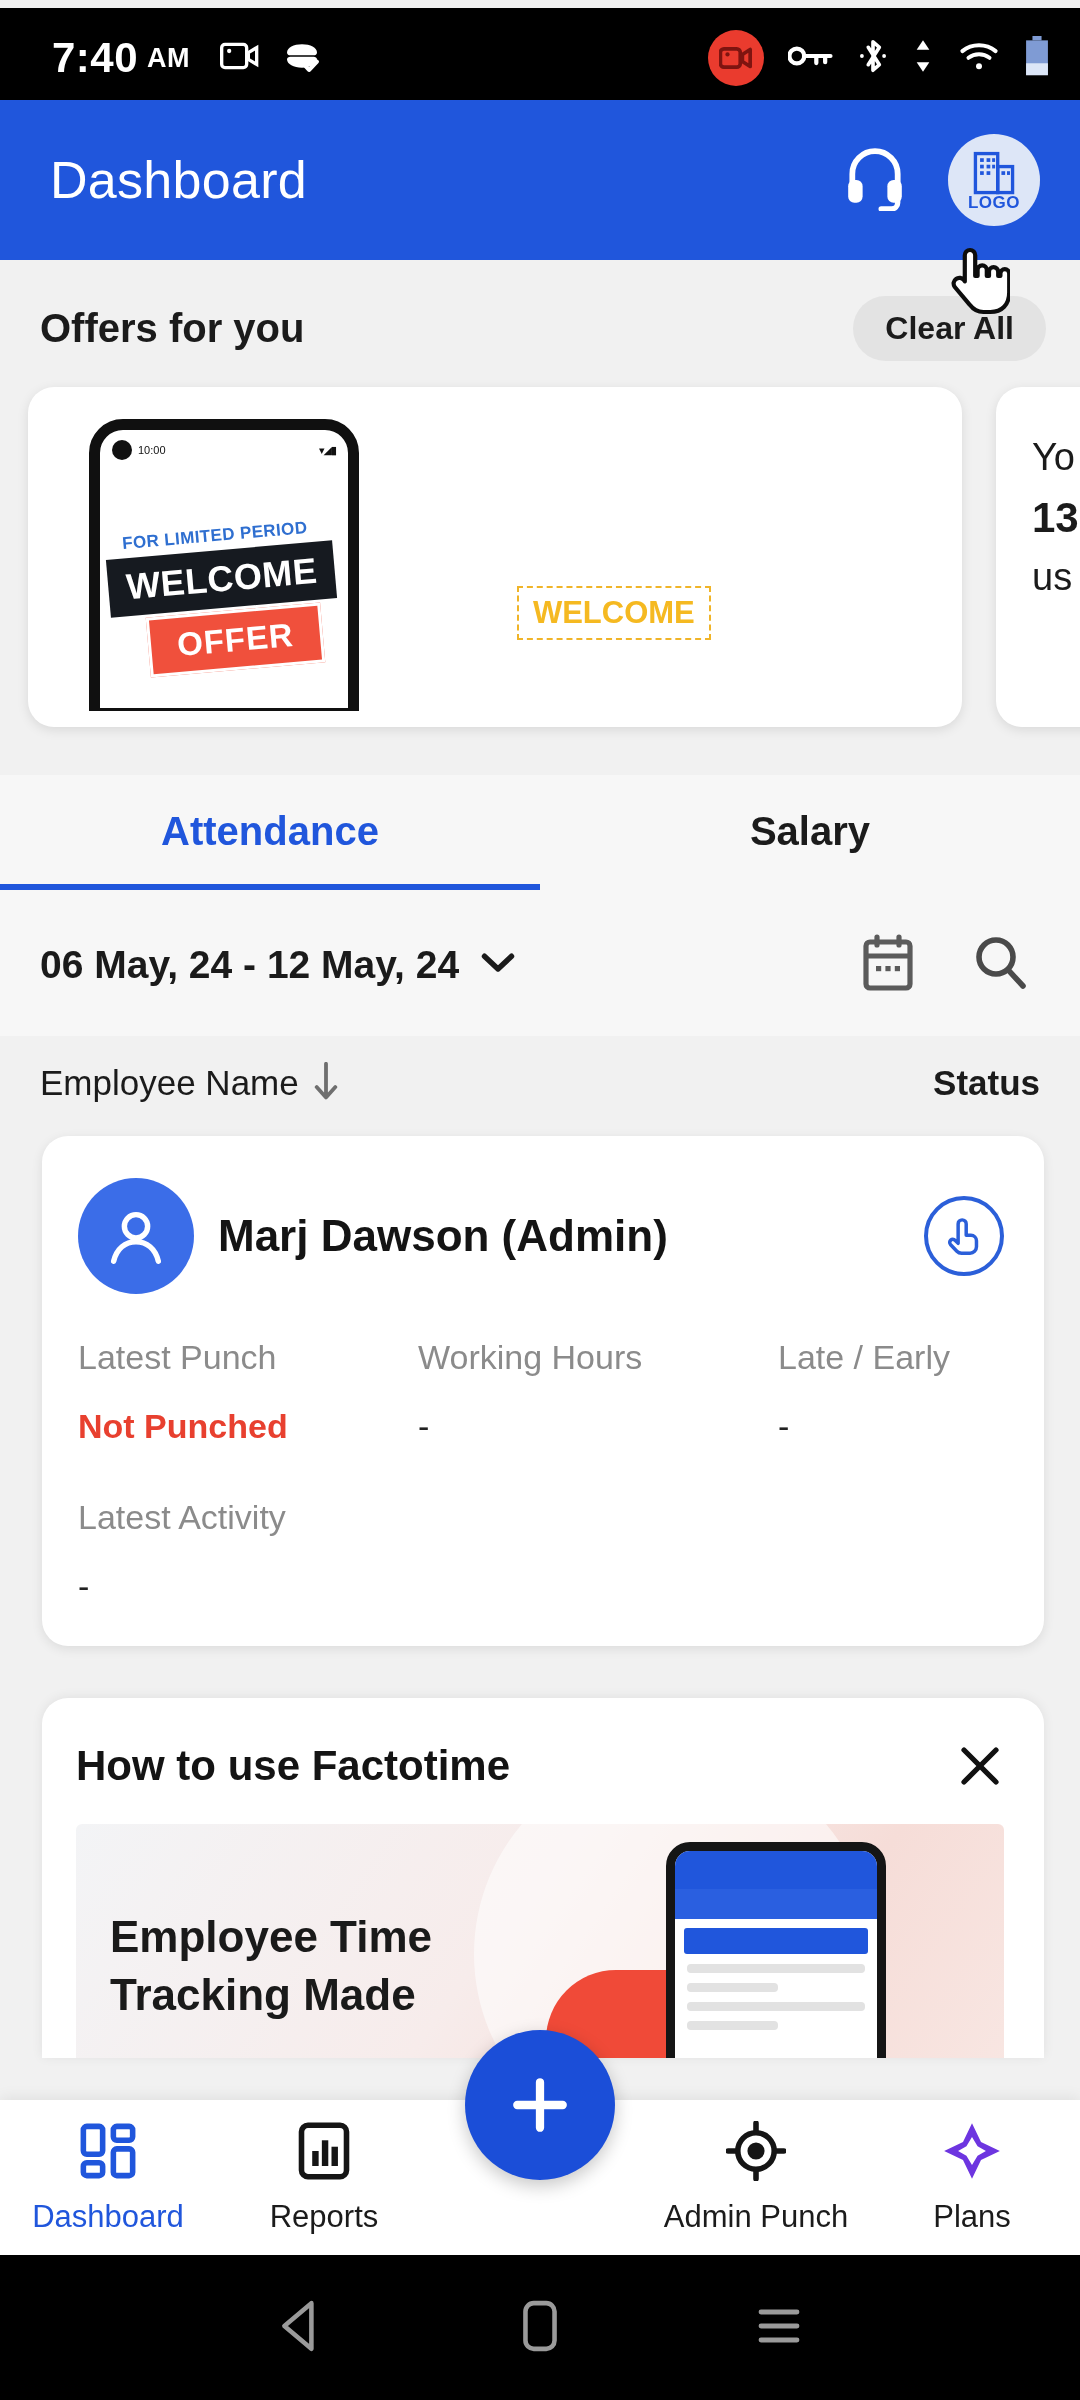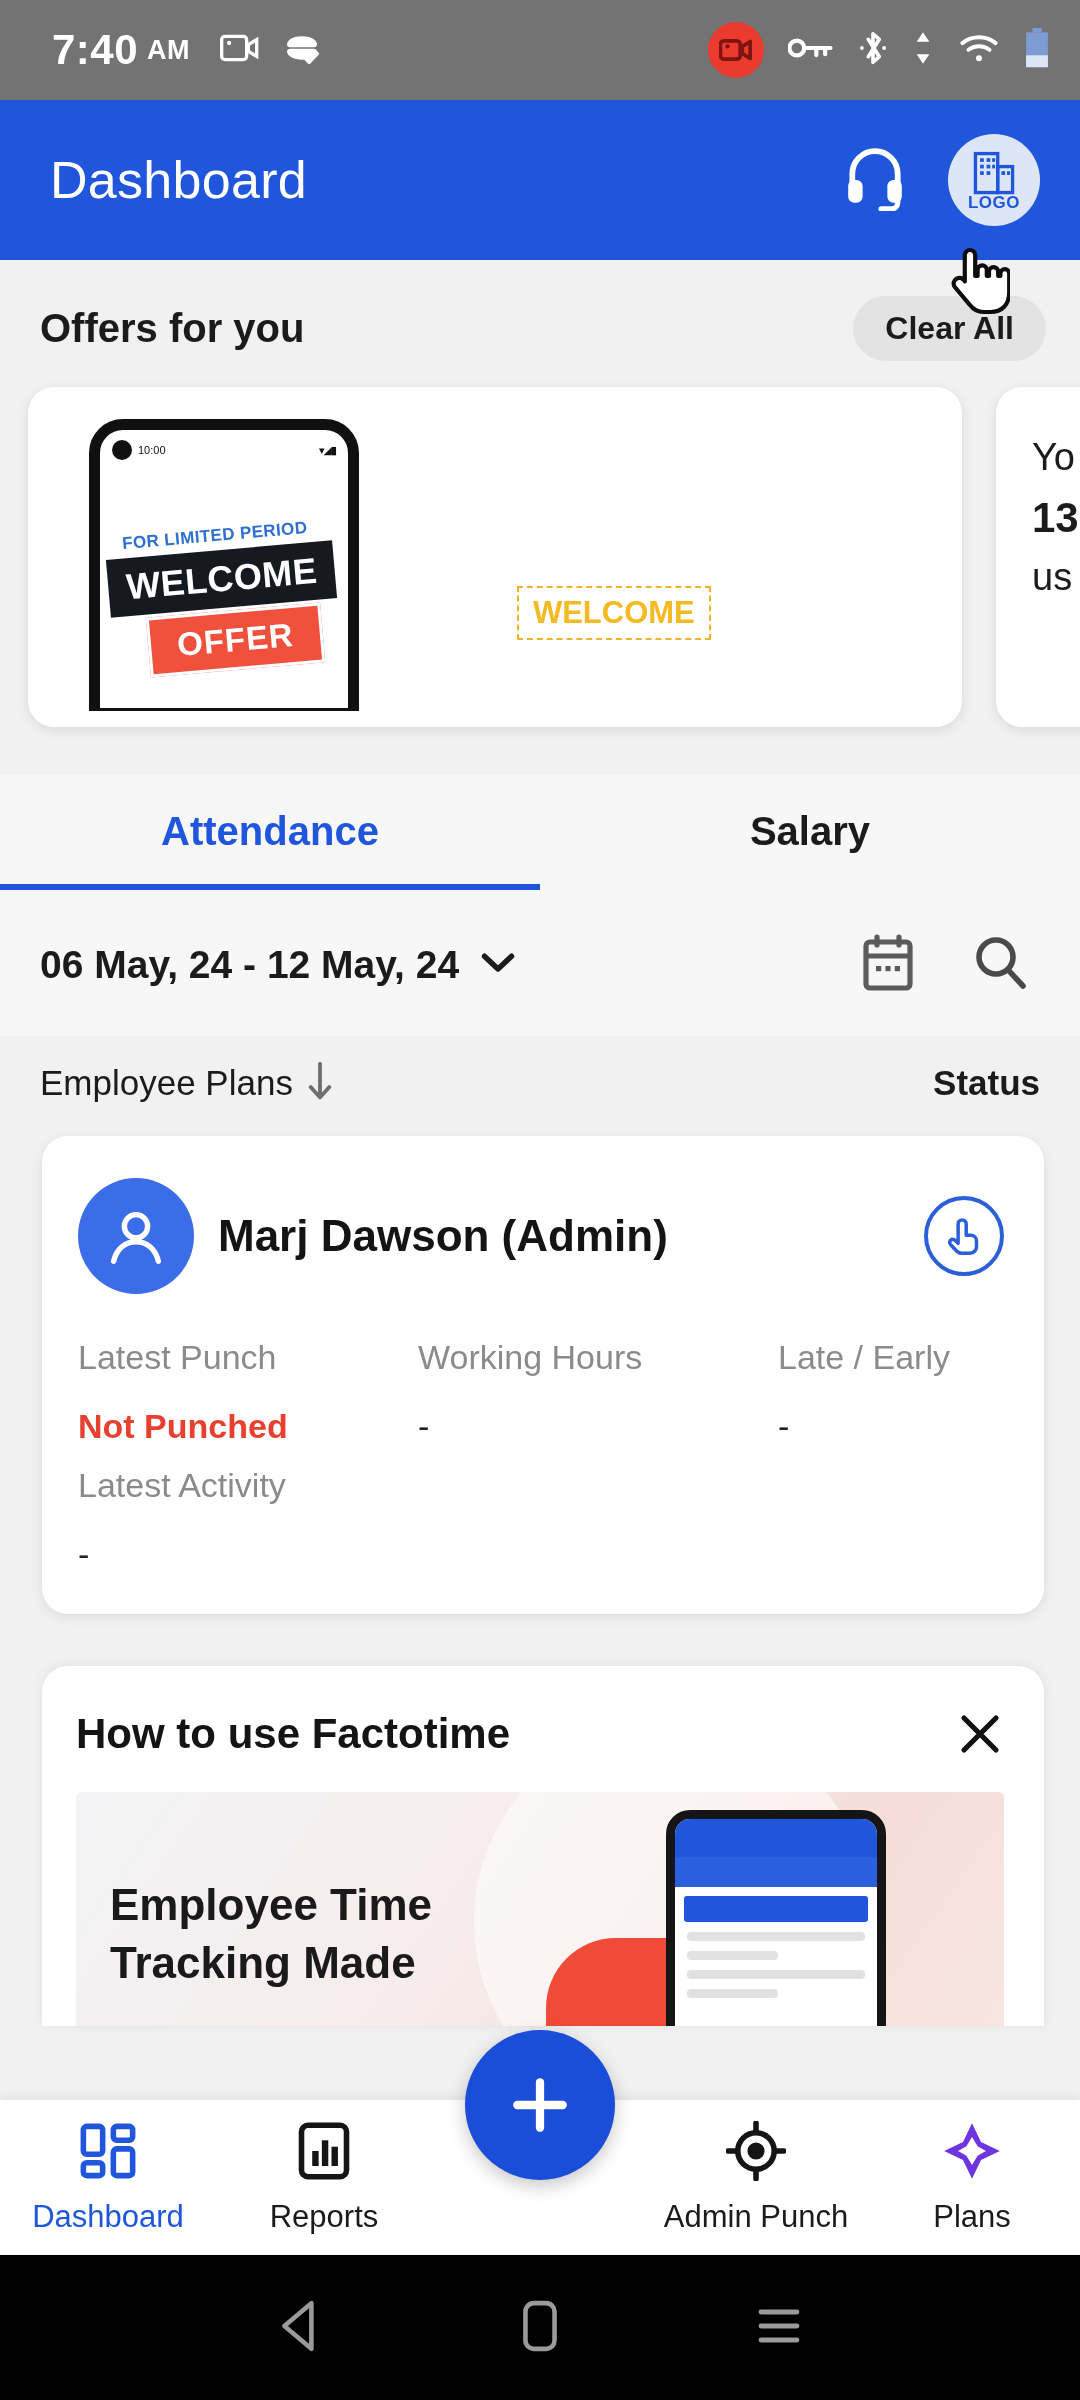--- a/index.html
+++ b/index.html
@@ -5,22 +5,22 @@
   * { margin:0; padding:0; box-sizing:border-box; }
   html, body {
     width:1080px; height:2400px;
     font-family:"Liberation Sans", sans-serif;
     background:#ffffff; overflow:hidden;
   }
   .phone { position:relative; width:1080px; height:2400px; background:#f1f1f1; }
 
   
   .statusbar {
-    position:absolute; top:0; left:0; width:1080px; height:100px;
-    background:#737373; display:flex; align-items:center;
+    position:absolute; top:8px; left:0; width:1080px; height:100px;
+    background:#000000; display:flex; align-items:center;
     padding:0 30px 0 52px; color:#fff;
   }
   .sb-time { font-size:42px; font-weight:700; letter-spacing:.5px; }
   .sb-ampm { font-size:27px; font-weight:700; margin-left:9px; letter-spacing:.5px; }
   .sb-left-icons { display:flex; align-items:center; gap:22px; margin-left:30px; }
   .sb-right { margin-left:auto; display:flex; align-items:center; gap:24px; }
   .rec-badge {
     width:56px; height:56px; border-radius:50%; background:#ea3b2e;
     display:flex; align-items:center; justify-content:center;
   }
@@ -154,21 +154,21 @@
     margin-left:auto; width:80px; height:80px; border-radius:50%;
     border:4px solid #2b5fd9; display:flex; align-items:center; justify-content:center;
   }
   .emp-grid { display:flex; margin-top:44px; }
   .emp-col { flex:1; }
   .emp-col.c1 { flex:0 0 340px; }
   .emp-col.c2 { flex:0 0 360px; }
   .emp-lbl { font-size:34px; color:#8b8b8b; }
   .emp-val { font-size:34px; color:#222; margin-top:30px; }
   .emp-val.danger { color:#e8402f; font-weight:700; }
-  .emp-act-lbl { font-size:34px; color:#8b8b8b; margin-top:20px; }
+  .emp-act-lbl { font-size:34px; color:#8b8b8b; margin-top:52px; }
   .emp-act-val { font-size:34px; color:#222; margin-top:30px; }
 
   
   .howto-card {
     margin:52px 36px 0 42px; background:#fff;
     border-top-left-radius:26px; border-top-right-radius:26px;
     box-shadow:0 -1px 12px rgba(0,0,0,.07); padding:44px 40px 0 34px;
     height:360px; overflow:hidden;
   }
   .howto-top { display:flex; align-items:center; }
@@ -405,21 +405,21 @@
         <span>
           <svg width="56" height="58" viewBox="0 0 28 29">
               <circle cx="12" cy="11.5" r="8.5" fill="none" stroke="#4a4a4a" stroke-width="2.8"></circle>
               <path d="M18.3 18.2L25.5 26" stroke="#4a4a4a" stroke-width="2.8" stroke-linecap="round"></path>
             </svg>
         </span>
       </span>
     </div>
 
     <div class="tbl-head">
-      <span class="th-name">Employee Plans</span>
+      <span class="th-name">Employee Name</span>
       <span class="th-arrow">
         <svg width="26" height="38" viewBox="0 0 14 22">
             <path d="M7 1v19M1.6 14.5L7 20.5l5.4-6" fill="none" stroke="#6f6f6f" stroke-width="2.2" stroke-linecap="round" stroke-linejoin="round"></path>
           </svg>
       </span>
       <span class="th-status">Status</span>
     </div>
 
     <div class="emp-card">
       <div class="emp-top">

